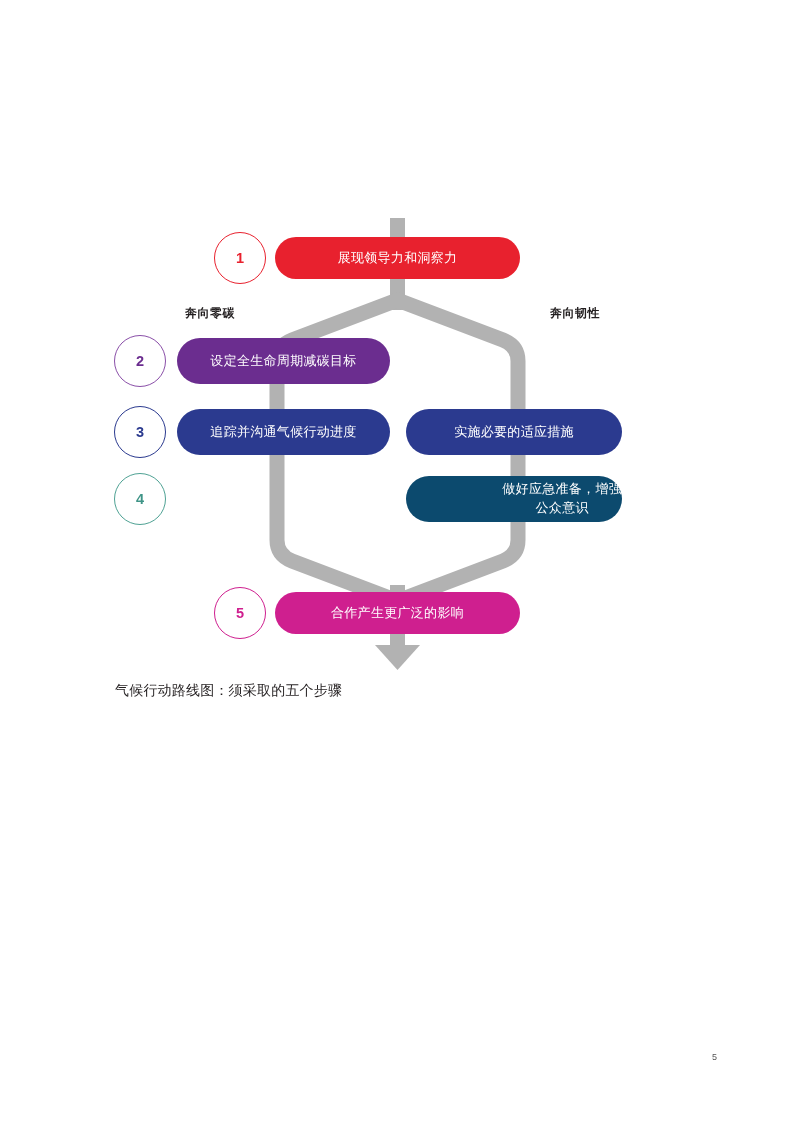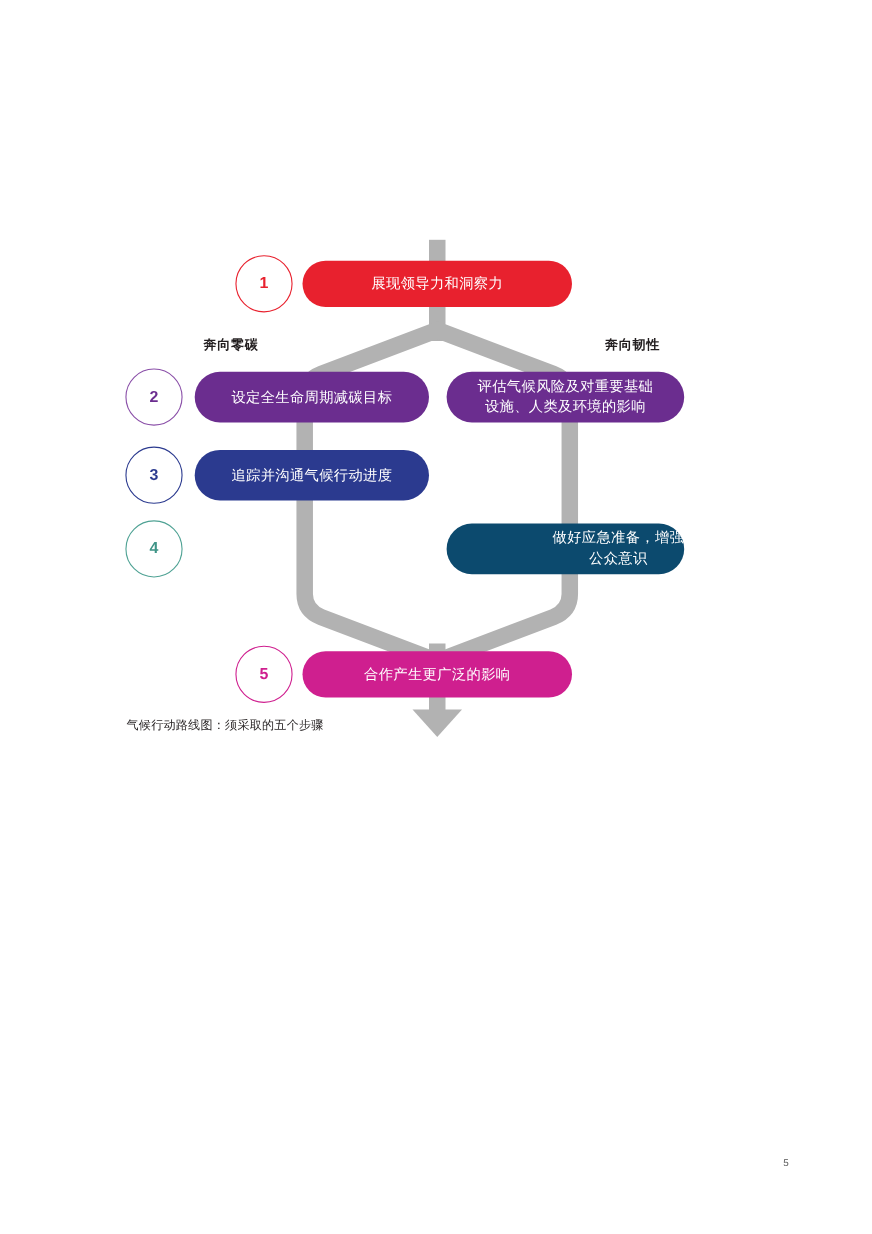--- a/index.html
+++ b/index.html
@@ -87,22 +87,22 @@
     font-weight: bold;
     color: #231f20;
     letter-spacing: 0.5px;
     white-space: nowrap;
   }
 
   
   #caption {
     position: absolute;
     left: 115px;
-    top: 652px;
-    font-size: 11px;
+    top: 682px;
+    font-size: 14px;
     color: #231f20;
     letter-spacing: 0.2px;
     white-space: nowrap;
   }
 
   
   #page-number {
     position: absolute;
     left: 712px;
     top: 1052px;
@@ -149,30 +149,29 @@
     <div class="pill" style="left:275px; top:237px; width:245px; height:42px; background:#e8212e;">
       <span class="ptext">展现领导力和洞察力</span>
     </div>
 
     <div class="step-circle" style="left:114px; top:335px; border-color:#8a4fa8;">
       <span class="num" style="color:#6b2d8f;">2</span>
     </div>
     <div class="pill" style="left:177px; top:338px; width:213px; height:46px; background:#6b2d8f;">
       <span class="ptext">设定全生命周期减碳目标</span>
     </div>
-    <div class="pill" style="left:406px; top:338px; width:216px; height:46px; background:#6b2d8f;">
-      <span class="ptext">评估气候风险及对重要基础
-设施、人类及环境的影响</span>
-    </div>
 
     <div class="step-circle" style="left:114px; top:406px; border-color:#2b3a8f;">
       <span class="num" style="color:#2b3a8f;">3</span>
     </div>
     <div class="pill" style="left:177px; top:409px; width:213px; height:46px; background:#2b3a8f;">
       <span class="ptext">追踪并沟通气候行动进度</span>
+    </div>
+    <div class="pill" style="left:406px; top:409px; width:216px; height:46px; background:#2b3a8f;">
+      <span class="ptext">实施必要的适应措施</span>
     </div>
 
     <div class="step-circle" style="left:114px; top:473px; border-color:#4fa294;">
       <span class="num" style="color:#3f9487;">4</span>
     </div>
     <div class="pill" style="left:406px; top:476px; width:216px; height:46px; background:#0c4a6e;justify-content:flex-end;">
       <span class="ptext">做好应急准备，增强
 公众意识</span>
     </div>
 

